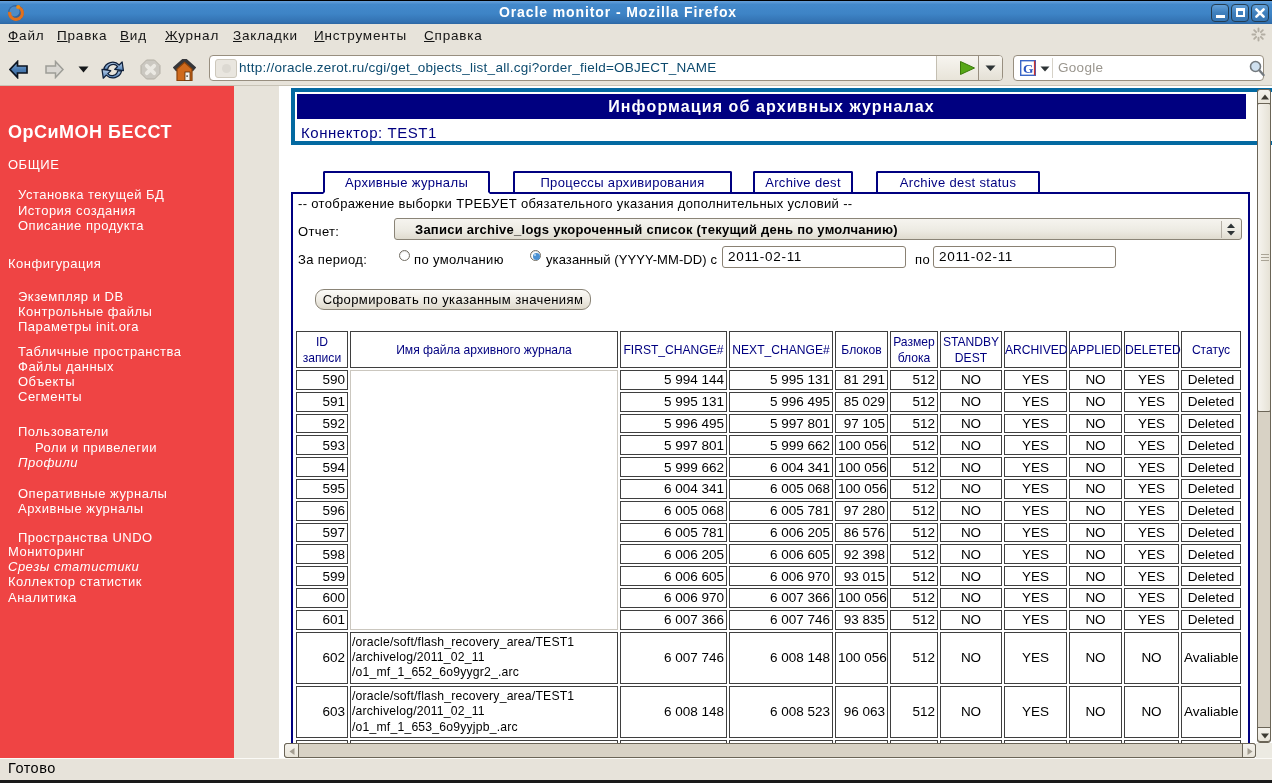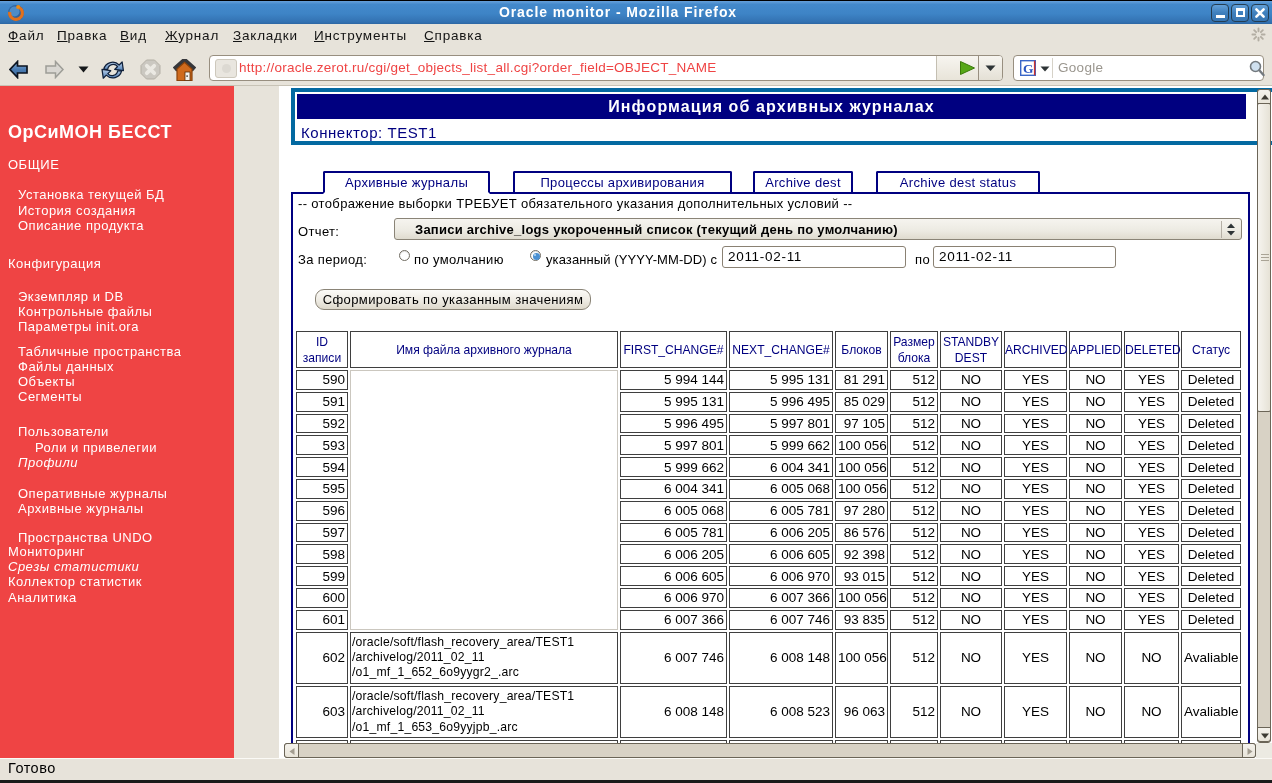--- a/index.html
+++ b/index.html
@@ -20,21 +20,21 @@
 
 #menubar { position:absolute; left:0; top:24px; width:1272px; height:25px; background:#e7e3da; }
 .menuitem { position:absolute; top:4px; font-size:13.5px; color:#141414; letter-spacing:0.8px; }
 .menuitem u { text-decoration:underline; }
 
 
 #toolbar { position:absolute; left:0; top:49px; width:1272px; height:37px; background:#e7e3da; border-bottom:1px solid #c8c3b6; }
 #urlbar { position:absolute; left:209px; top:6px; width:794px; height:26px; background:#ffffff;
   border:1px solid #988f80; border-radius:4px; }
 #urlfav { position:absolute; left:5px; top:3px; width:22px; height:19px; background:#e9e6df; border:1px solid #cdc8bc; border-radius:3px; }
-#urltext { position:absolute; left:29px; top:4px; font-size:13.5px; color:#ef4444; white-space:nowrap; letter-spacing:0.25px; }
+#urltext { position:absolute; left:29px; top:4px; font-size:13.5px; color:#0c4a6e; white-space:nowrap; letter-spacing:0.25px; }
 #gobtn { position:absolute; left:726px; top:0px; width:42px; height:24px; border-left:1px solid #c4bfb2; background:linear-gradient(#f7f5f0, #e8e4d9); border-radius:0; }
 #urldrop { position:absolute; left:768px; top:0px; width:24px; height:24px; border-left:1px solid #988f80;
   background:linear-gradient(#f7f5f0, #e4e0d5); border-radius:0 3px 3px 0; }
 #searchbox { position:absolute; left:1013px; top:6px; width:251px; height:26px; background:#fff;
   border:1px solid #988f80; border-radius:4px; }
 #searchtext { position:absolute; left:44px; top:4px; font-size:13.5px; color:#9a968e; letter-spacing:0.3px; }
 
 
 #sidebar { position:absolute; left:0; top:86px; width:234px; height:672px; background:#ef4444; color:#fff; }
 #sidebar div { position:absolute; font-size:13px; white-space:nowrap; letter-spacing:0.5px; }

